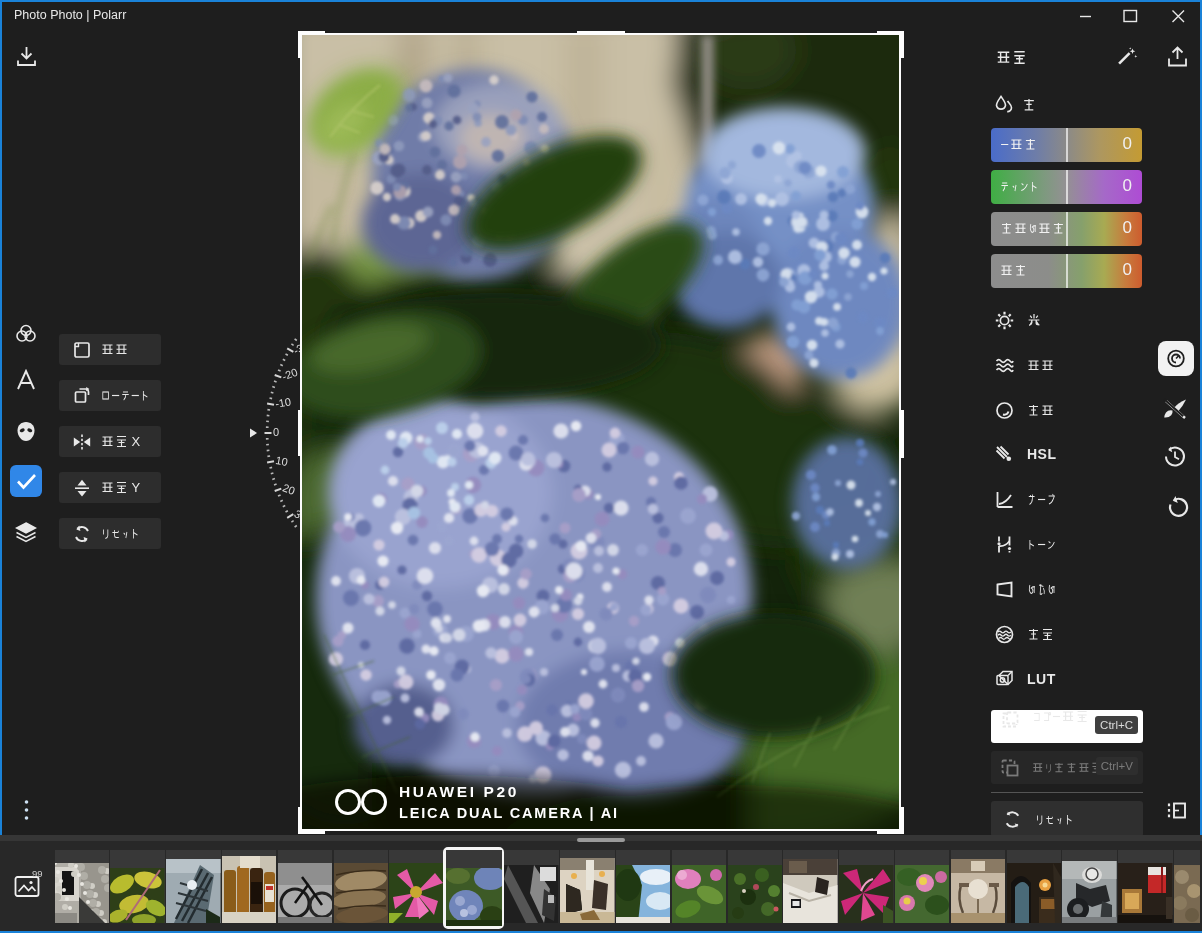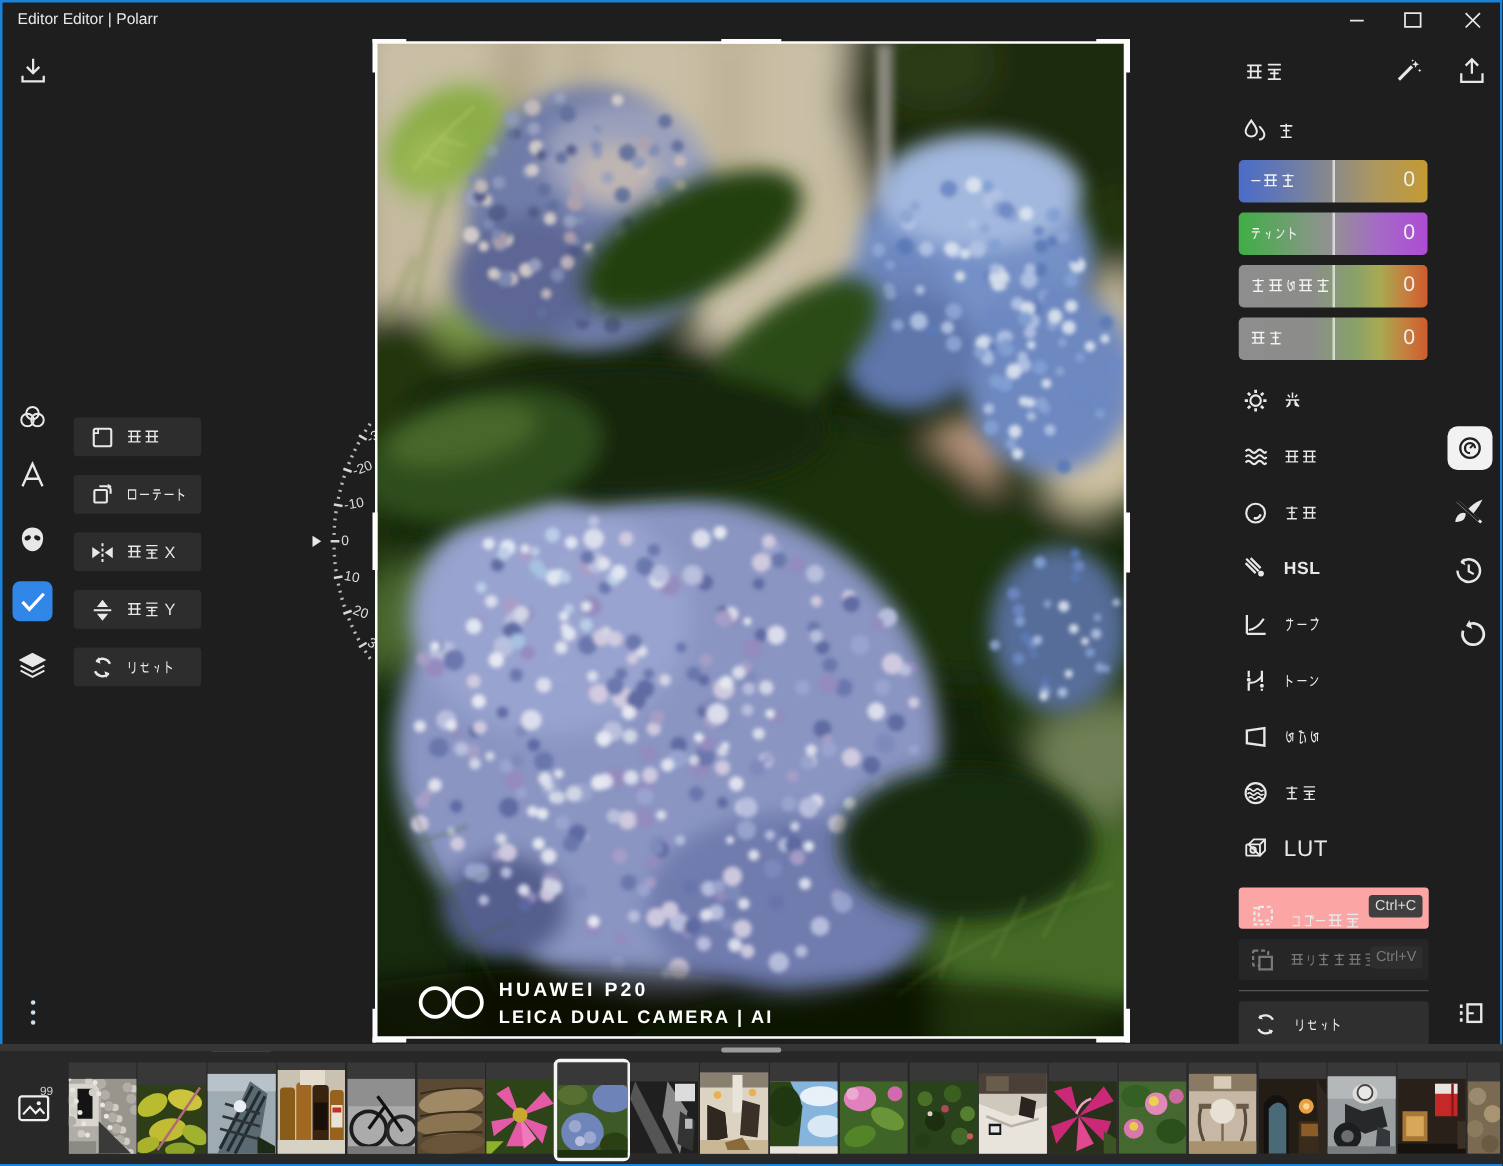--- a/index.html
+++ b/index.html
@@ -14,21 +14,21 @@
 .mrow{position:absolute;left:995px;display:flex;align-items:center;height:20px}
 .mrow svg.ic{margin-right:13px}
 .cell{position:absolute;background:#383838}
 .cell svg{position:absolute;bottom:0;left:0}
 </style></head><body>
 <div id="app">
 <div class="abs" style="left:0;top:0;width:1202px;height:2px;background:#1a82d8"></div>
     <div class="abs" style="left:0;top:0;width:2px;height:933px;background:#1a82d8"></div>
     <div class="abs" style="left:1200px;top:0;width:2px;height:933px;background:#1a82d8"></div>
     <div class="abs" style="left:0;top:931px;width:1202px;height:2px;background:#1a82d8"></div>
-    <div class="abs" style="left:14px;top:8px;font-size:12.5px;color:#e8e8e8">Editor Editor | Polarr</div>
+    <div class="abs" style="left:14px;top:8px;font-size:12.5px;color:#e8e8e8">Photo Photo | Polarr</div>
     <svg class="abs" style="left:1070px;top:6px" width="124" height="20" viewBox="0 0 124 20" stroke="#e8e8e8" stroke-width="1.4" fill="none">
 <path d="M10 10.5h11"></path>
 <rect x="54" y="4.5" width="12.5" height="11"></rect>
 <path d="M102.5 4.5l11.5 11.5M114 4.5l-11.5 11.5"></path>
 </svg>
     <svg class="abs" style="left:16px;top:45px" width="21" height="23" viewBox="0 0 21 23" stroke="#e8e8e8" stroke-width="1.8" fill="none">
 <path d="M10.5 2v10.5M5.5 8.5l5 5 5-5M2 15.5v4.5h17v-4.5"></path>
 </svg>
     <svg class="abs" style="left:16px;top:324px" width="20" height="19" viewBox="0 0 20 19" stroke="#e8e8e8" stroke-width="1.6" fill="none">
 <circle cx="10" cy="6.5" r="5"></circle>
@@ -1094,23 +1094,23 @@
         </g>
       </svg>
     </div>
     <div class="mrow" style="top:669px">
       <svg class="ic" width="19" height="19" viewBox="0 0 19 19" stroke="#e8e8e8" stroke-width="1.5" fill="none">
         <path d="M4 5.5L8 1.5h9v9l-4 4z"></path>
         <rect x="2" y="5.5" width="11" height="9" rx="1"></rect>
         <circle cx="7.5" cy="10" r="2.2"></circle>
         <path d="M13 5.5l4-4"></path>
       </svg>
-      <span style="font-size:18px;color:#e8e8e8;font-weight:normal;letter-spacing:0.5px">LUT</span>
-    </div>
-    <div class="abs" style="left:991px;top:710px;width:152px;height:33px;background:#fca5a5;border-radius:3px;display:flex;align-items:flex-end">
+      <span style="font-size:14px;color:#e8e8e8;font-weight:bold;letter-spacing:0.5px">LUT</span>
+    </div>
+    <div class="abs" style="left:991px;top:710px;width:152px;height:33px;background:#ffffff;border-radius:3px;display:flex;align-items:flex-start">
 <span style="margin-left:9px;display:flex">
         <svg width="20" height="20" viewBox="0 0 20 20" stroke="#e8e8e8" stroke-width="1.8" fill="none">
           <path d="M6 3.5h-2.5v13h13v-2.5" stroke-dasharray="3 2"></path>
           <rect x="7" y="2.5" width="10.5" height="11" rx="1" stroke-dasharray="3.2 2.2"></rect>
         </svg>
       </span>
 <span style="margin-left:12px;display:flex">
         <svg width="57" height="13" viewBox="0 0 57 13" style="vertical-align:middle" fill="#e8e8e8" stroke="#e8e8e8" stroke-width="1.15">
           <g transform="translate(0.0,0) scale(0.720,1.000)">
             <path d="M3 3.5h7v7h-7" fill="none"></path>

